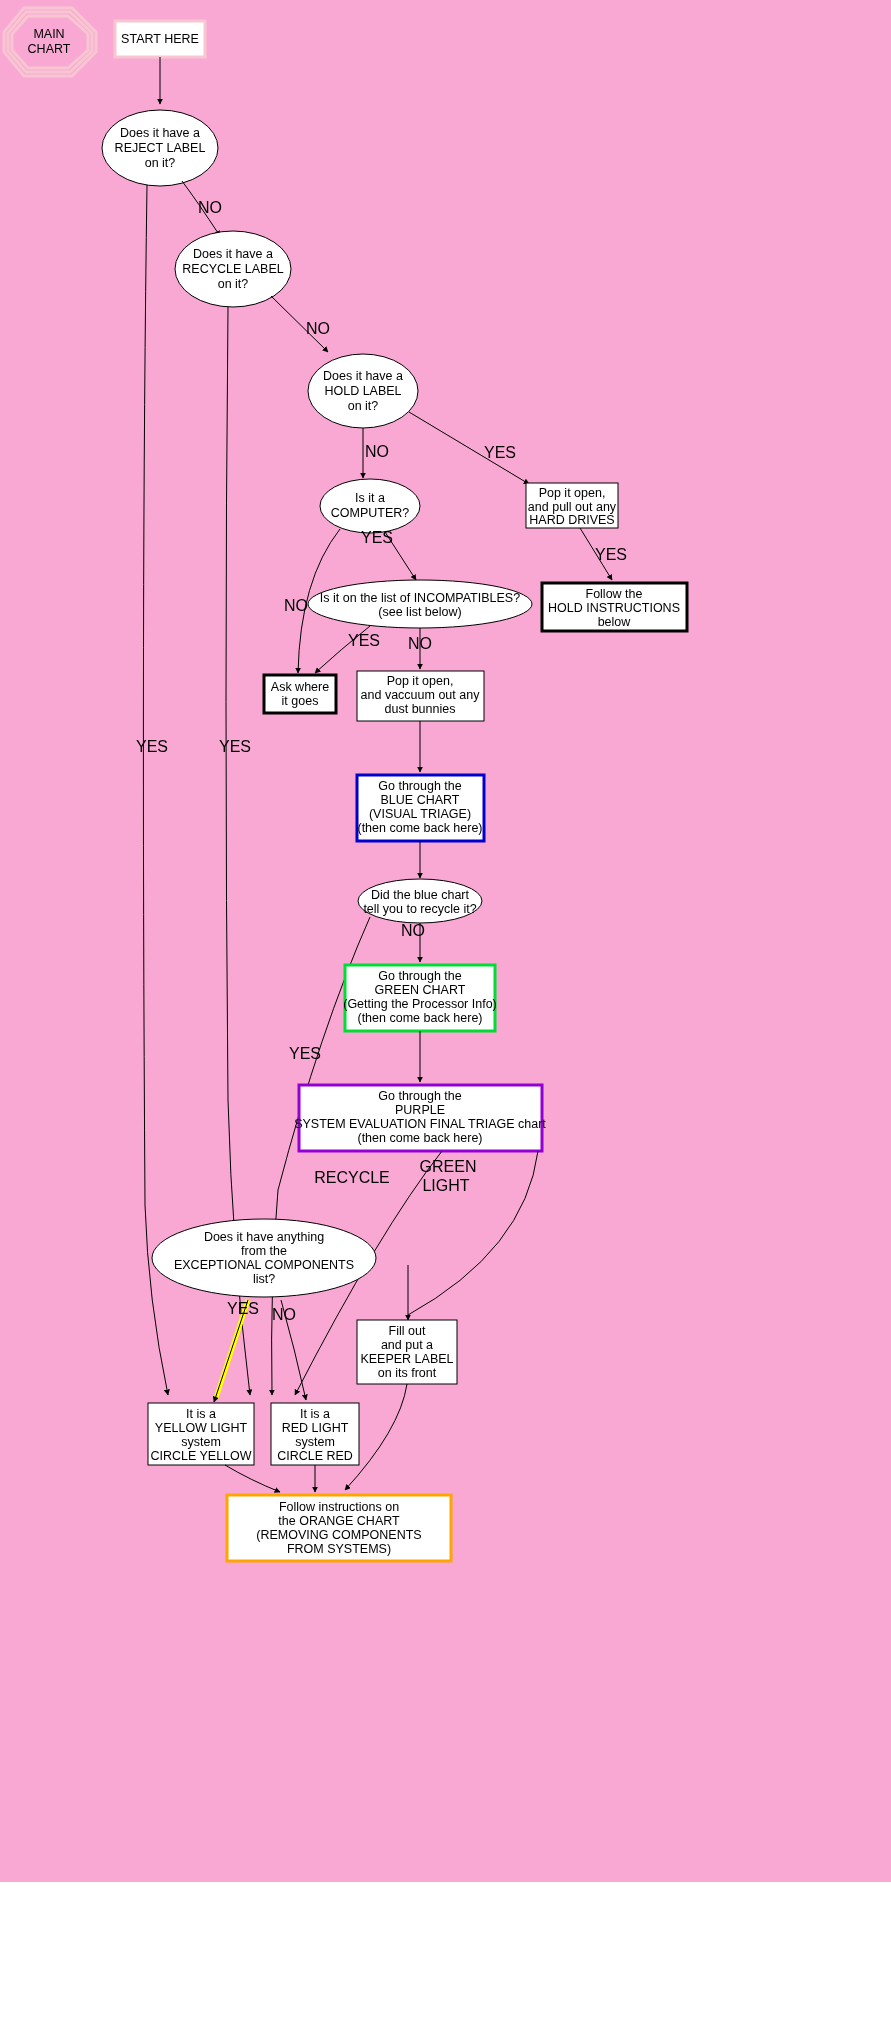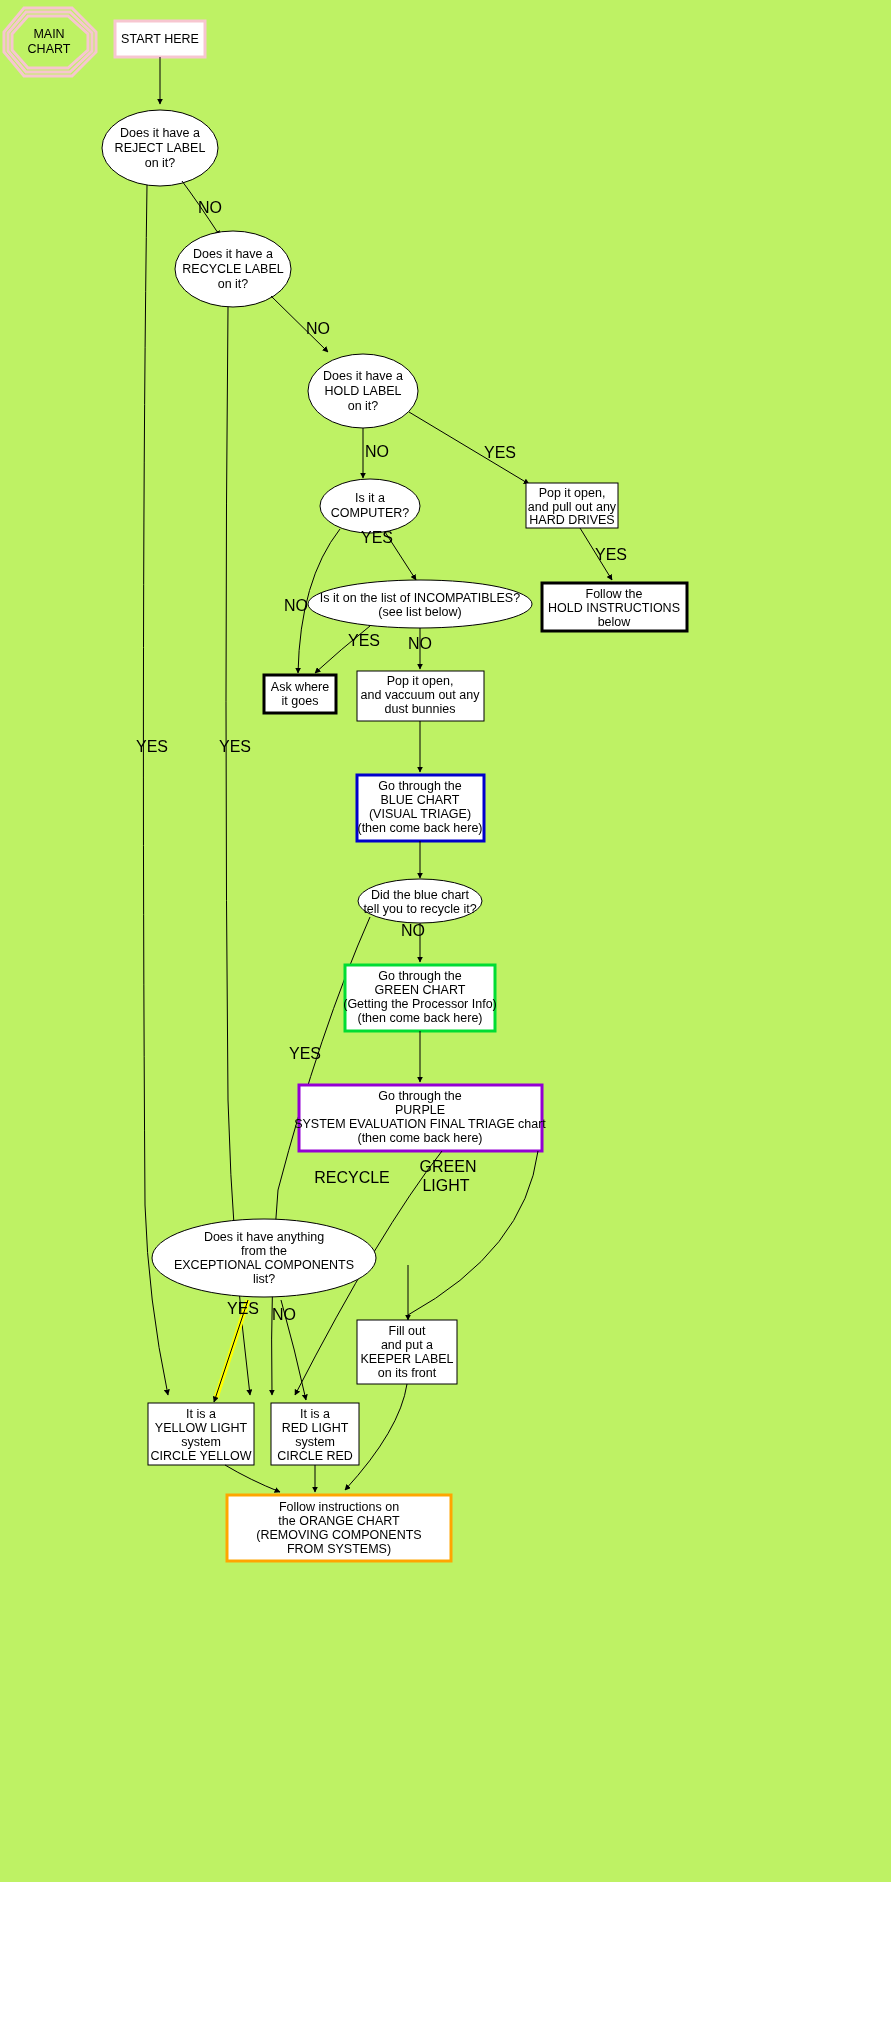--- a/index.html
+++ b/index.html
@@ -4,21 +4,21 @@
 <style>
   html, body {
     margin: 0;
     padding: 0;
     background: #ffffff;
   }
   #chart-root {
     position: relative;
     width: 891px;
     height: 1882px;
-    background: #bef264;
+    background: #f9a8d4;
     font-family: "Liberation Sans", sans-serif;
     overflow: hidden;
   }
   svg.flow { position: absolute; top: 0; left: 0; width: 891px; height: 2024px; }
   .node-text {
     font-family: "Liberation Sans", sans-serif;
     font-size: 12.5px;
     fill: #000000;
     text-anchor: middle;
     dominant-baseline: middle;

